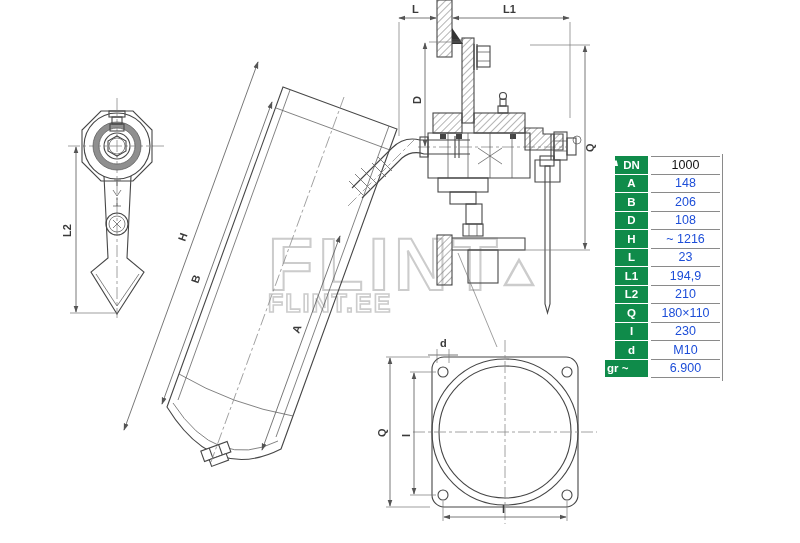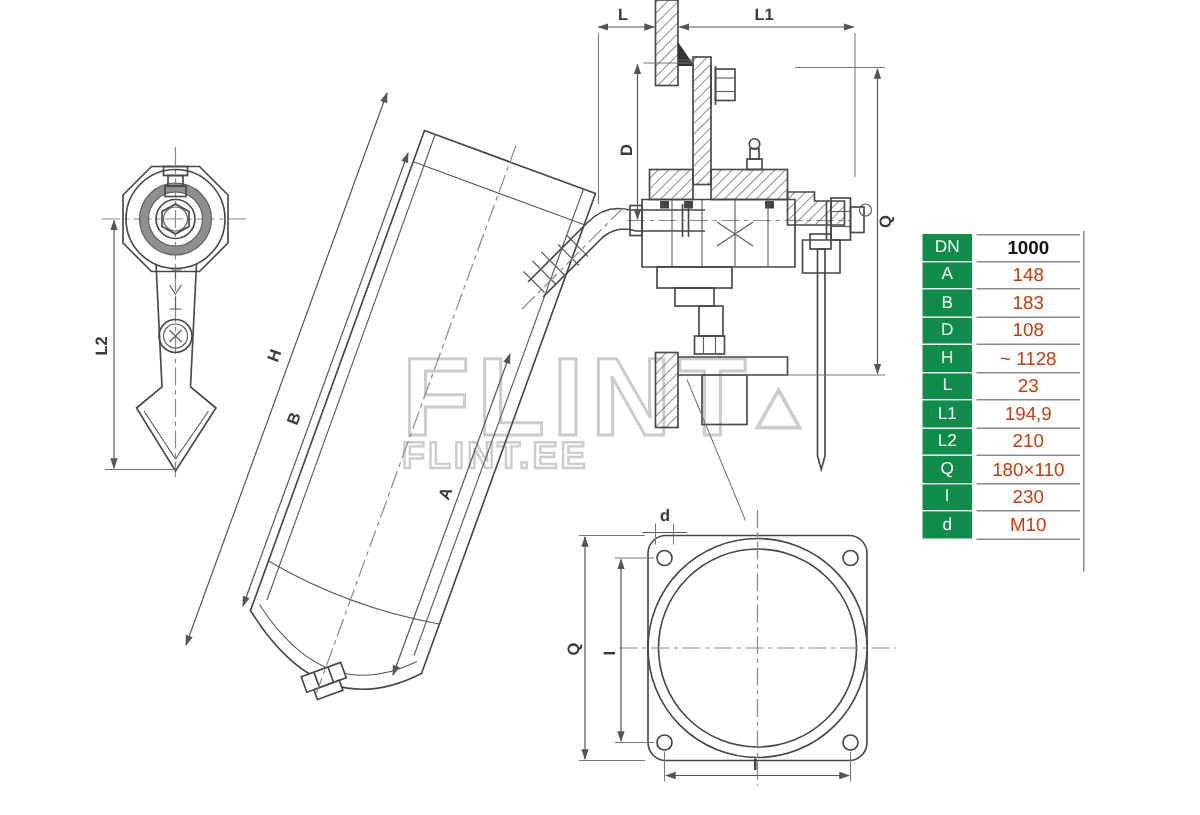--- a/index.html
+++ b/index.html
@@ -13,24 +13,24 @@
   svg .ext{stroke:#777;fill:none;stroke-width:0.7;}
   svg .hatchfill{fill:url(#hatch);stroke:#474747;stroke-width:1.1;}
   svg .dimlabel{fill:#3a3a3a;stroke:none;font-size:11px;font-weight:bold;
                 font-family:"Liberation Sans",sans-serif;}
   svg .wm{fill:none;stroke:var(--wm,#cccccc);}
   
   .spec-table{position:absolute;left:608px;top:156px;width:122px;}
   .spec-table .vline{position:absolute;left:114px;top:-2px;width:1px;height:227px;background:#8a8a8a;}
   .row{display:flex;height:18.5px;align-items:stretch;}
   .key{box-sizing:border-box;width:33px;margin-left:7px;background:var(--green,#0f8b4a);
-       color:#fff;font-weight:normal;font-size:11.5px;display:flex;align-items:center;
+       color:#fff;font-weight:bold;font-size:11.5px;display:flex;align-items:center;
        justify-content:center;border-bottom:1.5px solid #fff;}
   .val{box-sizing:border-box;width:69px;margin-left:3px;border-bottom:1px solid #8a8a8a;
-       display:flex;align-items:center;justify-content:center;font-size:12.5px;color:#c2410c;}
+       display:flex;align-items:center;justify-content:center;font-size:12.5px;color:#1d4ed8;}
   .row:first-child .val{border-top:1px solid #8a8a8a;font-weight:bold;color:#111;}
   .row.wide .key{width:43px;margin-left:-3px;justify-content:flex-start;padding-left:2px;gap:3px;}
   .wicon{display:none;flex:none;}
   .row.wide .wicon{display:block;}
 </style>
 </head>
 <body>
 
 <div class="page">
 
@@ -222,49 +222,49 @@
 </svg>
 
 <div class="spec-table">
   <div class="vline"></div>
   <div id="spec-body">
         <div class="row">
     <div class="key">
 
       <span>DN</span>
     </div>
-    <div class="val" style="font-weight: bold;">1000</div>
+    <div class="val" style="font-weight: normal;">1000</div>
   </div>
         <div class="row">
     <div class="key">
 
       <span>A</span>
     </div>
     <div class="val">148</div>
   </div>
         <div class="row">
     <div class="key">
 
       <span>B</span>
     </div>
-    <div class="val">183</div>
+    <div class="val">206</div>
   </div>
         <div class="row">
     <div class="key">
 
       <span>D</span>
     </div>
     <div class="val">108</div>
   </div>
         <div class="row">
     <div class="key">
 
       <span>H</span>
     </div>
-    <div class="val">~ 1128</div>
+    <div class="val">~ 1216</div>
   </div>
         <div class="row">
     <div class="key">
 
       <span>L</span>
     </div>
     <div class="val">23</div>
   </div>
         <div class="row">
     <div class="key">
@@ -293,17 +293,26 @@
       <span>I</span>
     </div>
     <div class="val">230</div>
   </div>
         <div class="row">
     <div class="key">
 
       <span>d</span>
     </div>
     <div class="val">M10</div>
+  </div>
+        <div class="row wide">
+    <div class="key">
+      <svg class="wicon" width="11" height="11" viewBox="0 0 11 11">
+        <path d="M1,10 L10,10 L8.8,4.5 L6.9,4.5 L6.9,3 Q6.9,1.4 5.5,1.4 Q4.1,1.4 4.1,3 L4.1,4.5 L2.2,4.5 Z" fill="#ffffff"></path>
+      </svg>
+      <span>gr ~</span>
+    </div>
+    <div class="val">6.900</div>
   </div>
       </div>
 </div>
 
 </div>
 
 </body></html>

